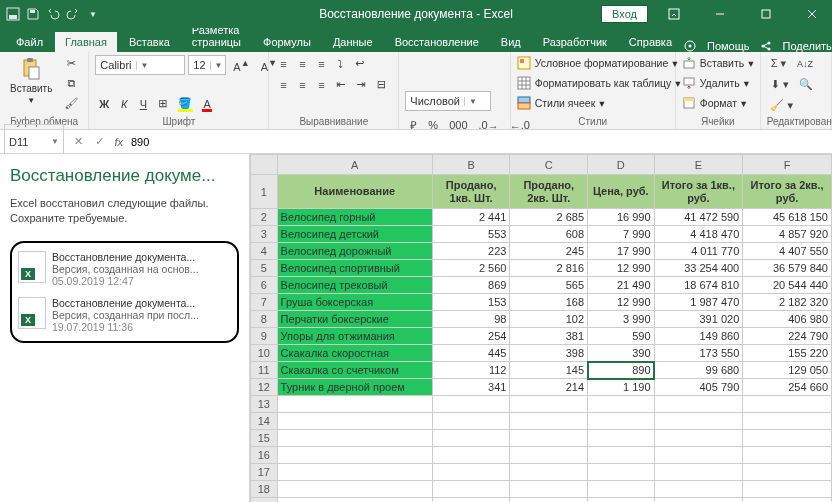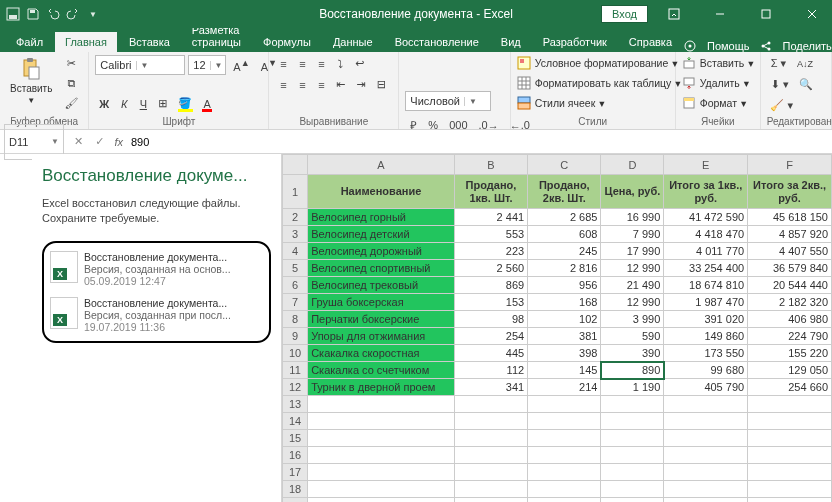--- a/index.html
+++ b/index.html
@@ -34,21 +34,21 @@
 .menuitem { display: flex; align-items: center; gap: 4px; font-size: 10.5px; padding: 1px 0; white-space: nowrap;}
 .menuitem .mi { width:14px; height:14px; display:inline-block; }
 
 .fbar { height: 24px; border-bottom: 1px solid #d5d5d5; display: flex; align-items: center; background: #fff; }
 .namebox { width: 60px; border: 1px solid #ccc; margin: 0 4px; display:flex; align-items:center; justify-content:space-between; padding:1px 4px; font-size:11px; height:36px;}
 .namebox .dd { font-size:8px; color:#777;}
 .fbar .fbtn { padding:0 6px; color:#888; font-size:11px; }
 .fbar .fx { font-style: italic; color:#666; padding:0 4px; }
 .fbar input { border:none; flex:1; font-size:11px; outline:none; padding-left:4px;}
 
-.mainarea { display: flex; height: calc(502px - 28px - 24px - 78px - 24px); margin-left: 32px; }
+.mainarea { display: flex; height: calc(502px - 28px - 24px - 78px - 24px); }
 .recovery { width: 250px; border-right: 1px solid #d5d5d5; padding: 12px 10px; background:#fff; position:relative;}
 .recovery h2 { font-size: 17px; font-weight: 400; color: #217346; margin-bottom: 10px; white-space: nowrap; overflow:hidden; text-overflow: ellipsis;}
 .recovery .msg { font-size: 11px; color: #444; line-height: 1.4; margin-bottom: 14px;}
 .reclist { border: 2px solid #000; border-radius: 14px; padding: 8px 6px; display:flex; flex-direction:column; gap:10px;}
 .recitem { display:flex; gap:6px; }
 .recitem .xicon { width:28px; height:32px; background:#fff; border:1px solid #ccc; position:relative; flex-shrink:0;}
 .recitem .xicon::after{content:"X"; position:absolute; bottom:2px; left:2px; background:#217346; color:#fff; font-size:9px; font-weight:bold; width:14px; height:12px; display:flex; align-items:center; justify-content:center;}
 .recitem .rinfo { font-size: 10.5px; overflow:hidden; }
 .recitem .rinfo div { white-space:nowrap; overflow:hidden; text-overflow:ellipsis; }
 .recitem .rinfo .date { color:#888; }
@@ -402,21 +402,21 @@
             <td class="num">2 560</td>
             <td class="num">2 816</td>
             <td class="num">12 990</td>
             <td class="num">33 254 400</td>
             <td class="num">36 579 840</td>
           </tr>
           <tr class="datarow">
             <th class="rowh">6</th>
             <td class="name">Велосипед трековый</td>
             <td class="num">869</td>
-            <td class="num">956</td>
+            <td class="num">565</td>
             <td class="num">21 490</td>
             <td class="num">18 674 810</td>
             <td class="num">20 544 440</td>
           </tr>
           <tr class="datarow">
             <th class="rowh">7</th>
             <td class="name">Груша боксерская</td>
             <td class="num">153</td>
             <td class="num">168</td>
             <td class="num">12 990</td>

